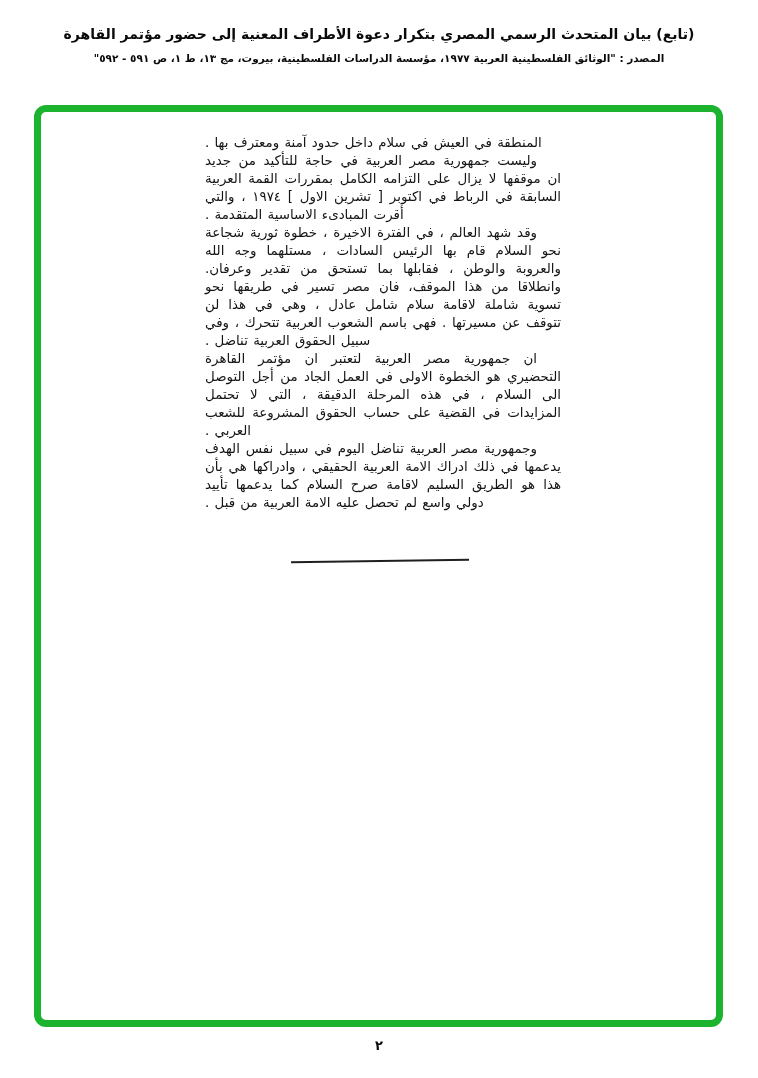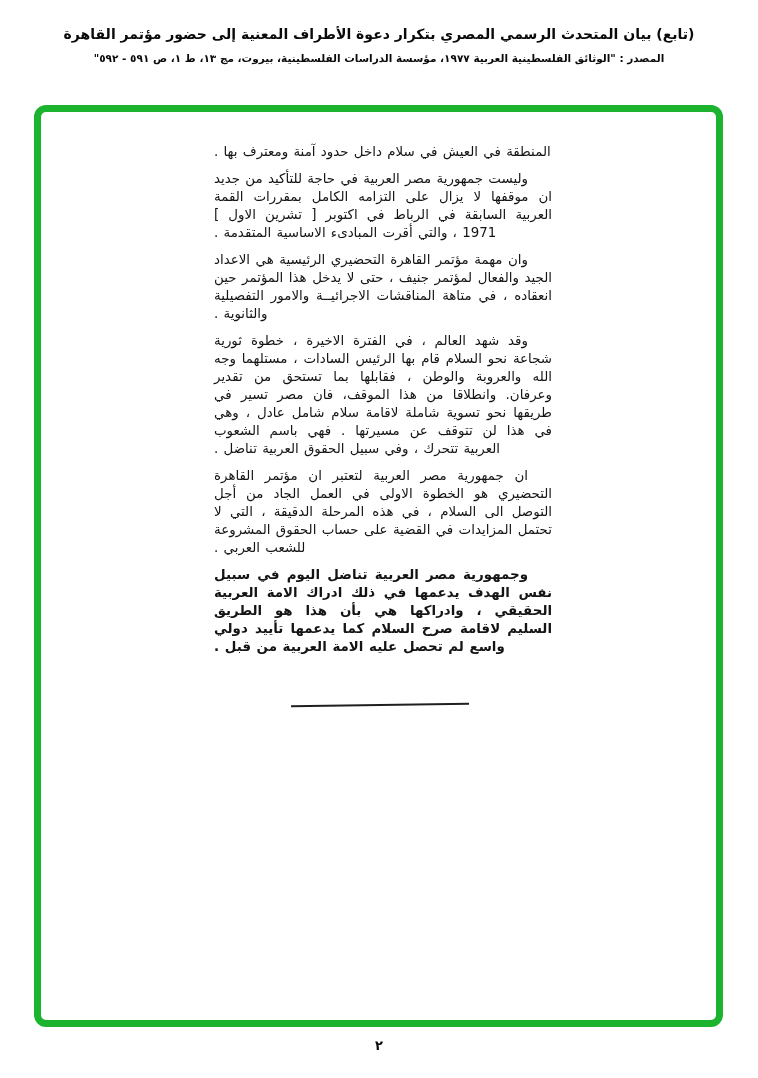--- a/index.html
+++ b/index.html
@@ -34,27 +34,27 @@
   .doc-text {
     position:absolute; left:164px; top:22px;
     width:356px;
     direction:rtl;
     text-align:justify;
     font-size:13.4px;
     line-height:18px;
     color:#141414;
   }
   .doc-text p {
-    margin:9px;
+    margin:0;
     text-indent:24px;
     text-align-last:left;
     word-spacing:1px;
   }
   .doc-text p.no-indent { text-indent:0; }
-  .doc-text p.bold { font-weight:bold; }
+  .doc-text p.bold { font-weight:normal; }
   .divider {
     width:178px; height:0;
     border-top:2px solid #1f1f1f;
     margin:48px 92px 0 86px;
     transform:rotate(-0.8deg);
   }
   .page-number {
     position:absolute; top:1038px; left:0; right:0;
     text-align:center;
     font-size:13px; font-weight:bold;
@@ -66,22 +66,21 @@
 
 <div class="header">
   <div class="title">(تابع) بيان المتحدث الرسمي المصري بتكرار دعوة الأطراف المعنية إلى حضور مؤتمر القاهرة</div>
   <div class="source">المصدر :  "الوثائق الفلسطينية العربية ١٩٧٧، مؤسسة الدراسات الفلسطينية، بيروت، مج ١٣، ط ١، ص ٥٩١ - ٥٩٢"</div>
 </div>
 
 <div class="frame" style="border-color: rgb(28, 179, 46);">
   <div class="doc-text">
 
   <p class="no-indent">المنطقة في العيش في سلام داخل حدود آمنة ومعترف بها .</p>
-      <p>وليست جمهورية مصر العربية في حاجة للتأكيد من جديد ان موقفها لا يزال على التزامه الكامل بمقررات القمة العربية السابقة في الرباط في اكتوبر [ تشرين الاول ] 1971 ، والتي أقرت المبادىء الاساسية المتقدمة .</p>
-      <p>وان مهمة مؤتمر القاهرة التحضيري الرئيسية هي الاعداد الجيد والفعال لمؤتمر جنيف ، حتى لا يدخل هذا المؤتمر حين انعقاده ، في متاهة المناقشات الاجرائيــة والامور التفصيلية والثانوية .</p>
+      <p>وليست جمهورية مصر العربية في حاجة للتأكيد من جديد ان موقفها لا يزال على التزامه الكامل بمقررات القمة العربية السابقة في الرباط في اكتوبر [ تشرين الاول ] ١٩٧٤ ، والتي أقرت المبادىء الاساسية المتقدمة .</p>
       <p>وقد شهد العالم ، في الفترة الاخيرة ، خطوة ثورية شجاعة نحو السلام قام بها الرئيس السادات ، مستلهما وجه الله والعروبة والوطن ، فقابلها بما تستحق من تقدير وعرفان. وانطلاقا من هذا الموقف، فان مصر تسير في طريقها نحو تسوية شاملة لاقامة سلام شامل عادل ، وهي في هذا لن تتوقف عن مسيرتها . فهي باسم الشعوب العربية تتحرك ، وفي سبيل الحقوق العربية تناضل .</p>
       <p>ان جمهورية مصر العربية لتعتبر ان مؤتمر القاهرة التحضيري هو الخطوة الاولى في العمل الجاد من أجل التوصل الى السلام ، في هذه المرحلة الدقيقة ، التي لا تحتمل المزايدات في القضية على حساب الحقوق المشروعة للشعب العربي .</p>
       <p class="bold">وجمهورية مصر العربية تناضل اليوم في سبيل نفس الهدف يدعمها في ذلك ادراك الامة العربية الحقيقي ، وادراكها هي بأن هذا هو الطريق السليم لاقامة صرح السلام كما يدعمها تأييد دولي واسع لم تحصل عليه الامة العربية من قبل .</p>
       <div class="divider"></div>
     </div>
 </div>
 
 <div class="page-number">٢</div>
 
 </body></html>

